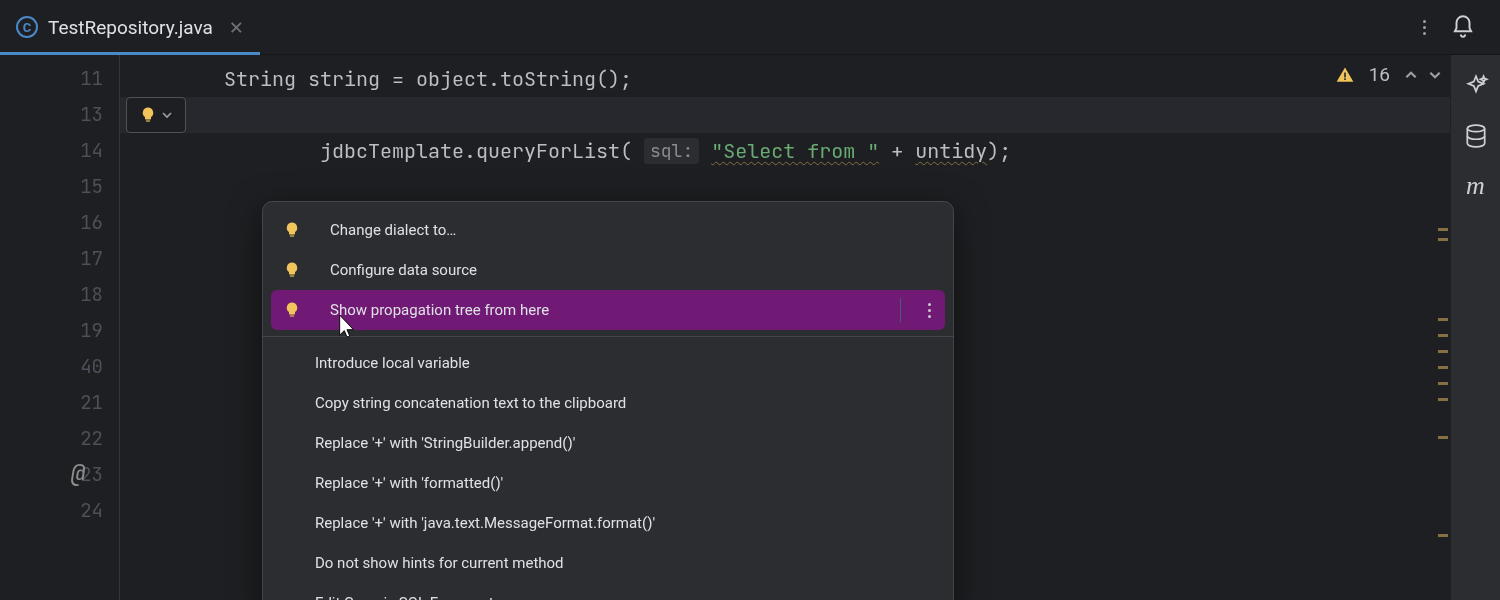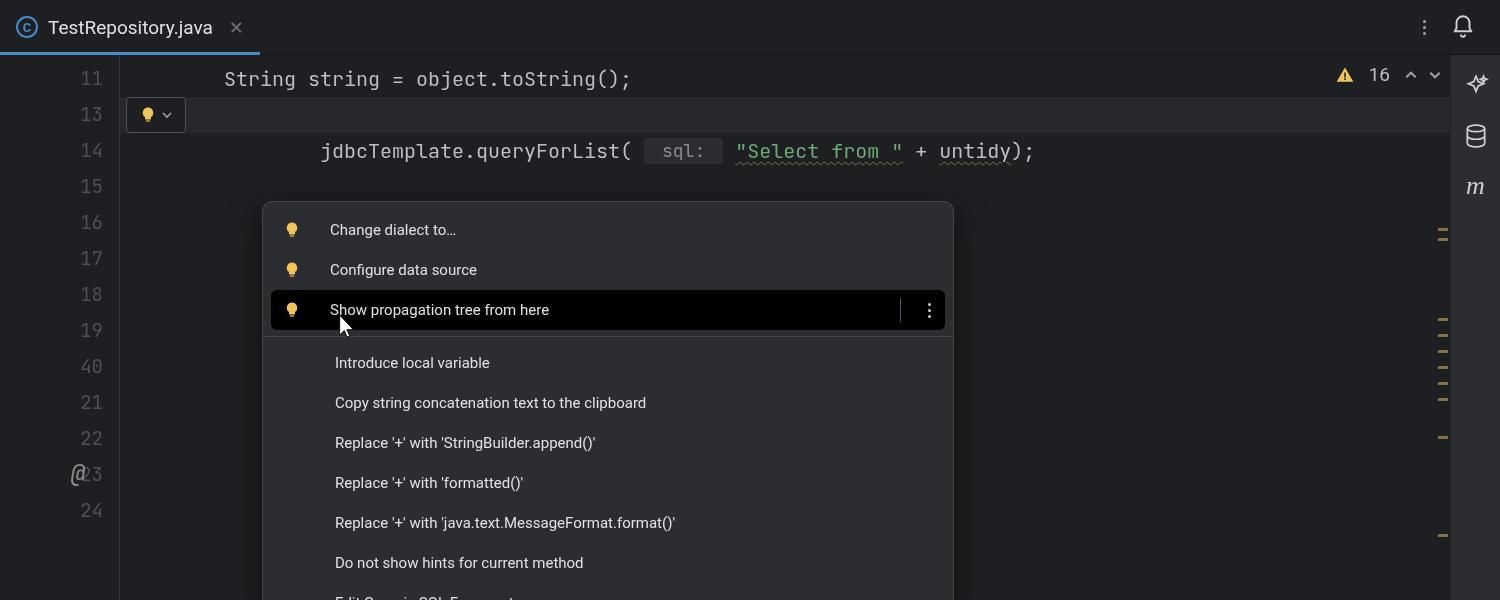--- a/index.html
+++ b/index.html
@@ -37,21 +37,21 @@
 .gutter .current { color:#a1a3ab; }
 .gutter-ann { position:absolute; right:26px; display:flex; align-items:center;
   justify-content:center; width:30px; height:30px; }
 .at-sym { color:#8c8c8c; font-size:24px; font-style:italic; }
 
 .editor-wrap { flex:1; position:relative; padding-top:6px; }
 .editor { font-size:20px; line-height:36px; }
 .editor .row { height:36px; white-space:pre; padding-left:8px; }
 .row.current { background:#26282e; }
 .method{ color:#bcbec4;margin-top:8px; }
-.hint{ background:#2b2d30; color:#868a91; padding:1px 18px; border-radius:3px;
+.hint{ background:#2b2d30; color:#868a91; padding:1px 6px; border-radius:3px;
   font-size:18px; display:inline-block; line-height:24px; vertical-align:1px; }
 .str{ color:#6aab73; }
 .wavy{ text-decoration:underline wavy #857042; text-decoration-thickness:1px;
   text-underline-offset:3px; }
 
 .bulb-btn { position:absolute; left:6px; top:42px; width:60px; height:36px;
   border:1px solid #4e5157; border-radius:4px; display:flex; align-items:center;
   justify-content:center; gap:4px; background:#1e1f22; z-index:5; }
 .bulb { width:18px; height:18px; }
 .chev{ color:#9aa0a6; font-size:13px; }
@@ -61,28 +61,28 @@
 .warn-tri { width:20px; height:20px; }
 .up-down { display:flex; gap:10px; color:#9aa0a6; font-size:16px; }
 
 .popup { position:absolute; left:142px; top:146px; width:692px;
   background:#2b2d30; border:1px solid #43454a; border-radius:10px;
   box-shadow:0 8px 32px rgba(0,0,0,0.5); padding:8px 0 0 0; overflow:hidden;
   z-index:10; }
 .popup .item{ display:flex; align-items:center; gap:29px; height:40px;
   padding:0 20px; color:#dfe1e5; font-size:15px; position:relative; }
 .popup .item .lb{ width:18px; height:18px; flex-shrink:0; }
-.popup .item.sel{ background:#000000; border-radius:6px; margin:0 8px; padding:0 12px; }
+.popup .item.sel{ background:#701a75; border-radius:6px; margin:0 8px; padding:0 12px; }
 .popup .item.sel::after{ content:""; position:absolute; right:44px; top:8px;
   bottom:8px; width:1px; background:#4a5a7a; }
 .popup .sel-dots{ position:absolute; right:14px; display:flex;
   flex-direction:column; gap:3px; }
 .popup .sel-dots span{ width:3px; height:3px; background:#c9cbd1; border-radius:50%; }
 .sep{ height:1px; background:#43454a; margin:6px 0; }
-.popup .nolb{ padding-left:72px; }
+.popup .nolb{ padding-left:52px; }
 
 .cursor-ptr{ position:absolute; left:216px; top:258px; width:22px; height:26px;
   z-index:20; pointer-events:none; }
 
 .right-tools{ width:50px; background:#2b2d30; display:flex; flex-direction:column;
   align-items:center; padding-top:18px; gap:24px; border-left:1px solid #1e1f22; }
 .rt-icon{ width:26px; height:26px; color:#ced0d6; }
 
 .marks{ position:absolute; right:50px; top:55px; width:15px; height:calc(100% - 55px); }
 .mark{ position:absolute; left:3px; width:10px; height:3px; background:#857042; }

